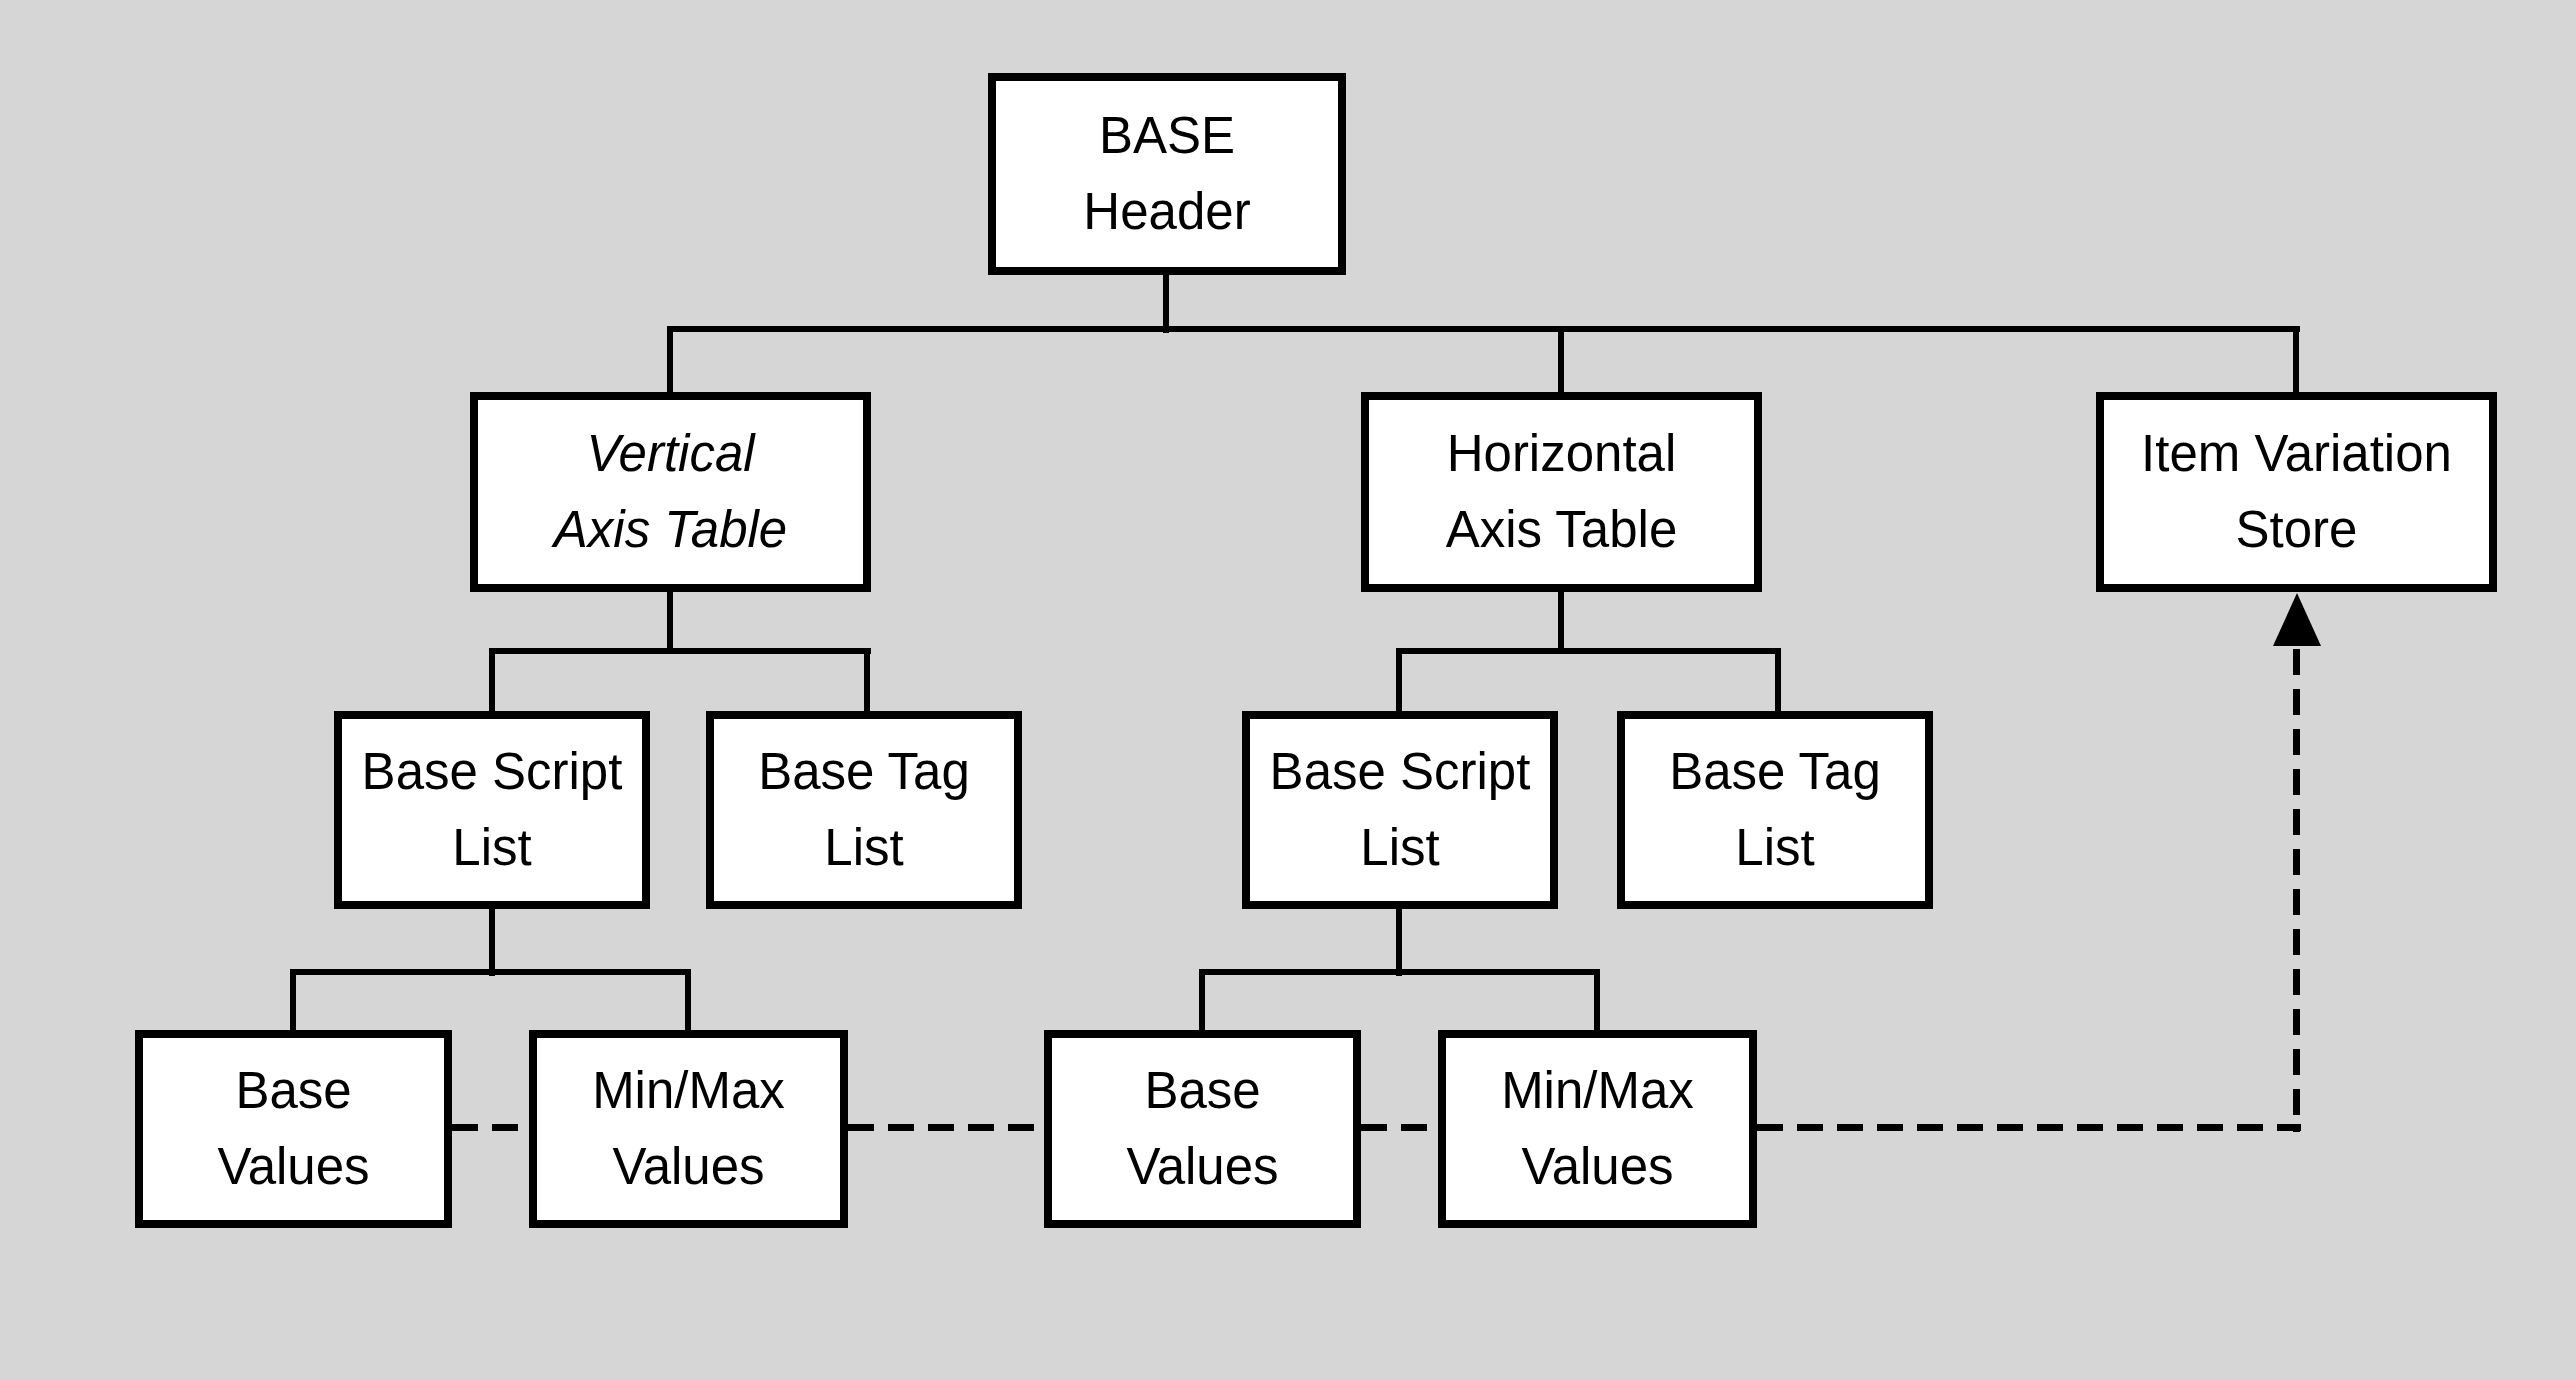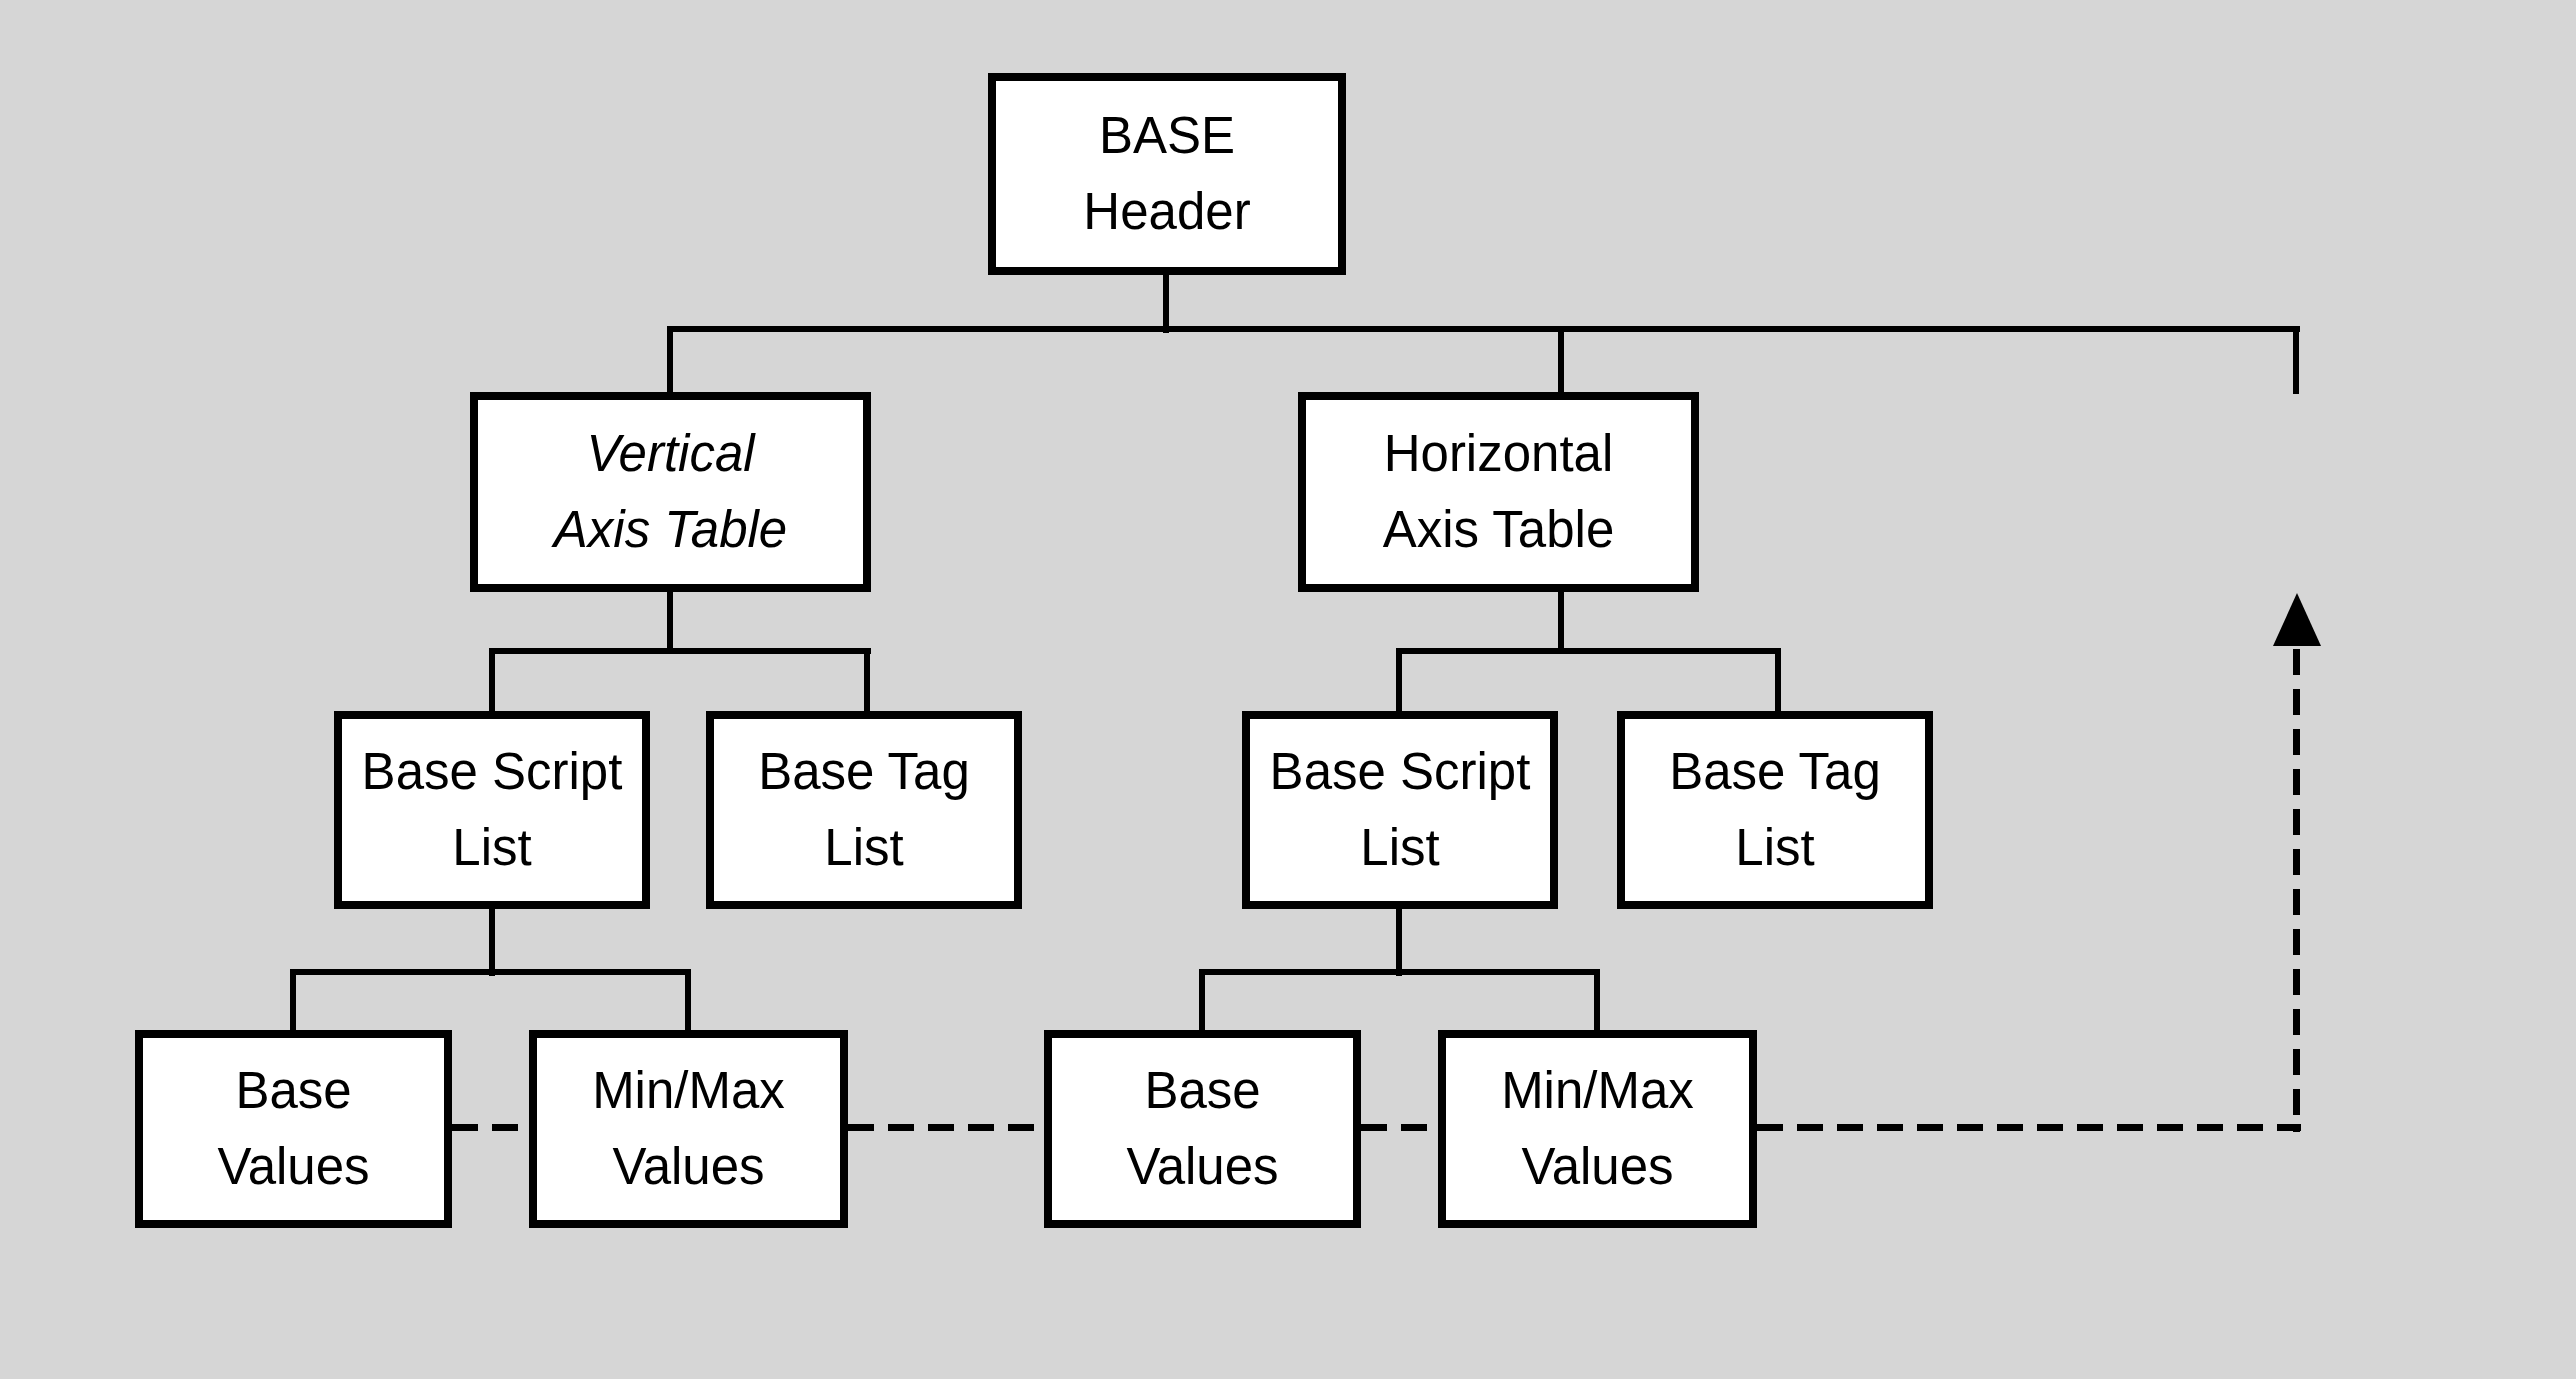--- a/index.html
+++ b/index.html
@@ -77,22 +77,24 @@
   <div class="dash-h" style="left:848px;top:1124px;width:196px;"></div>
   <div class="dash-h" style="left:1361px;top:1124px;width:77px;"></div>
   <div class="dash-h" style="left:1757px;top:1124px;width:544px;"></div>
   <div class="dash-v" style="left:2293px;top:649px;height:483px;"></div>
   <div class="arrow-up" style="left:2273px;top:593px;"></div>
 
   <div class="node" style="left:988px;top:73px;width:358px;height:202px;">BASE
 Header</div>
   <div class="node" style="left:470px;top:392px;width:401px;height:200px;font-style:italic;">Vertical
 Axis Table</div>
-  <div class="node" style="left:1298px;top:392px;width:401px;height:200px;text-align:center;">Horizontal
+  <div class="node" style="left:1361px;top:392px;width:401px;height:200px;text-align:center;">Horizontal
 Axis Table</div>
+  <div class="node" style="left:2096px;top:392px;width:401px;height:200px;">Item Variation
+Store</div>
   <div class="node" style="left:334px;top:711px;width:316px;height:198px;">Base Script
 List</div>
   <div class="node" style="left:706px;top:711px;width:316px;height:198px;">Base Tag
 List</div>
   <div class="node" style="left:1242px;top:711px;width:316px;height:198px;">Base Script
 List</div>
   <div class="node" style="left:1617px;top:711px;width:316px;height:198px;">Base Tag
 List</div>
   <div class="node" style="left:135px;top:1030px;width:317px;height:198px;">Base
 Values</div>

